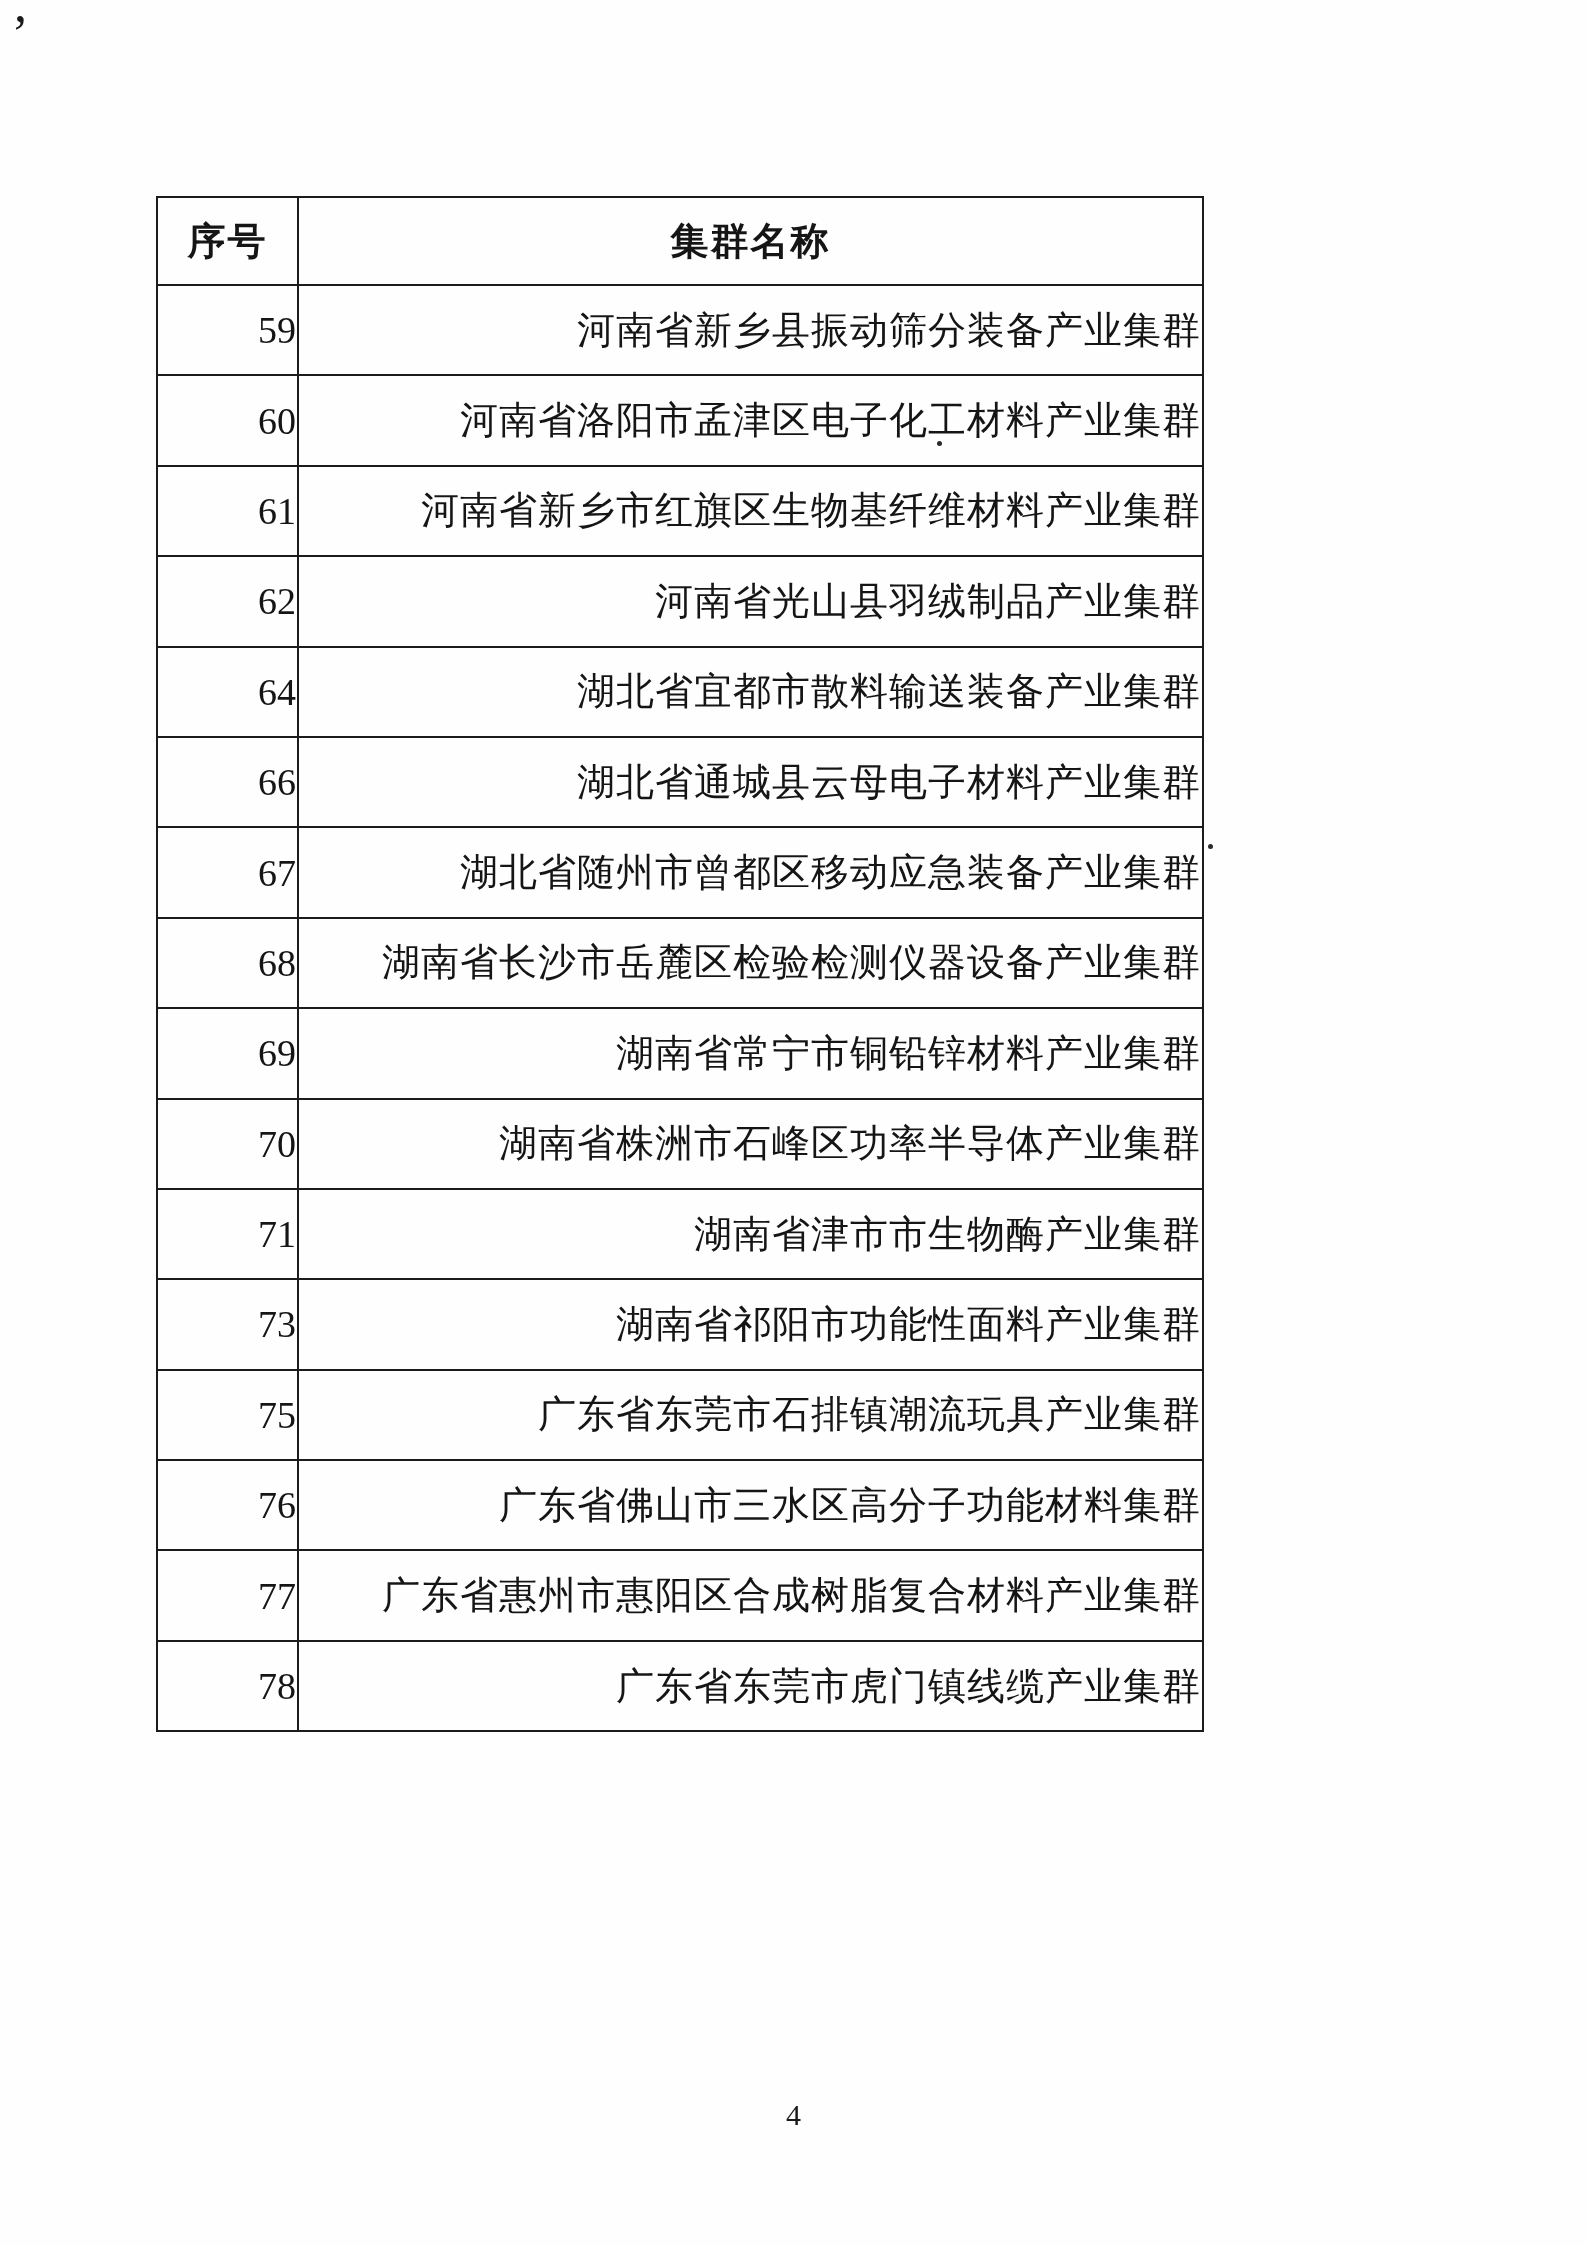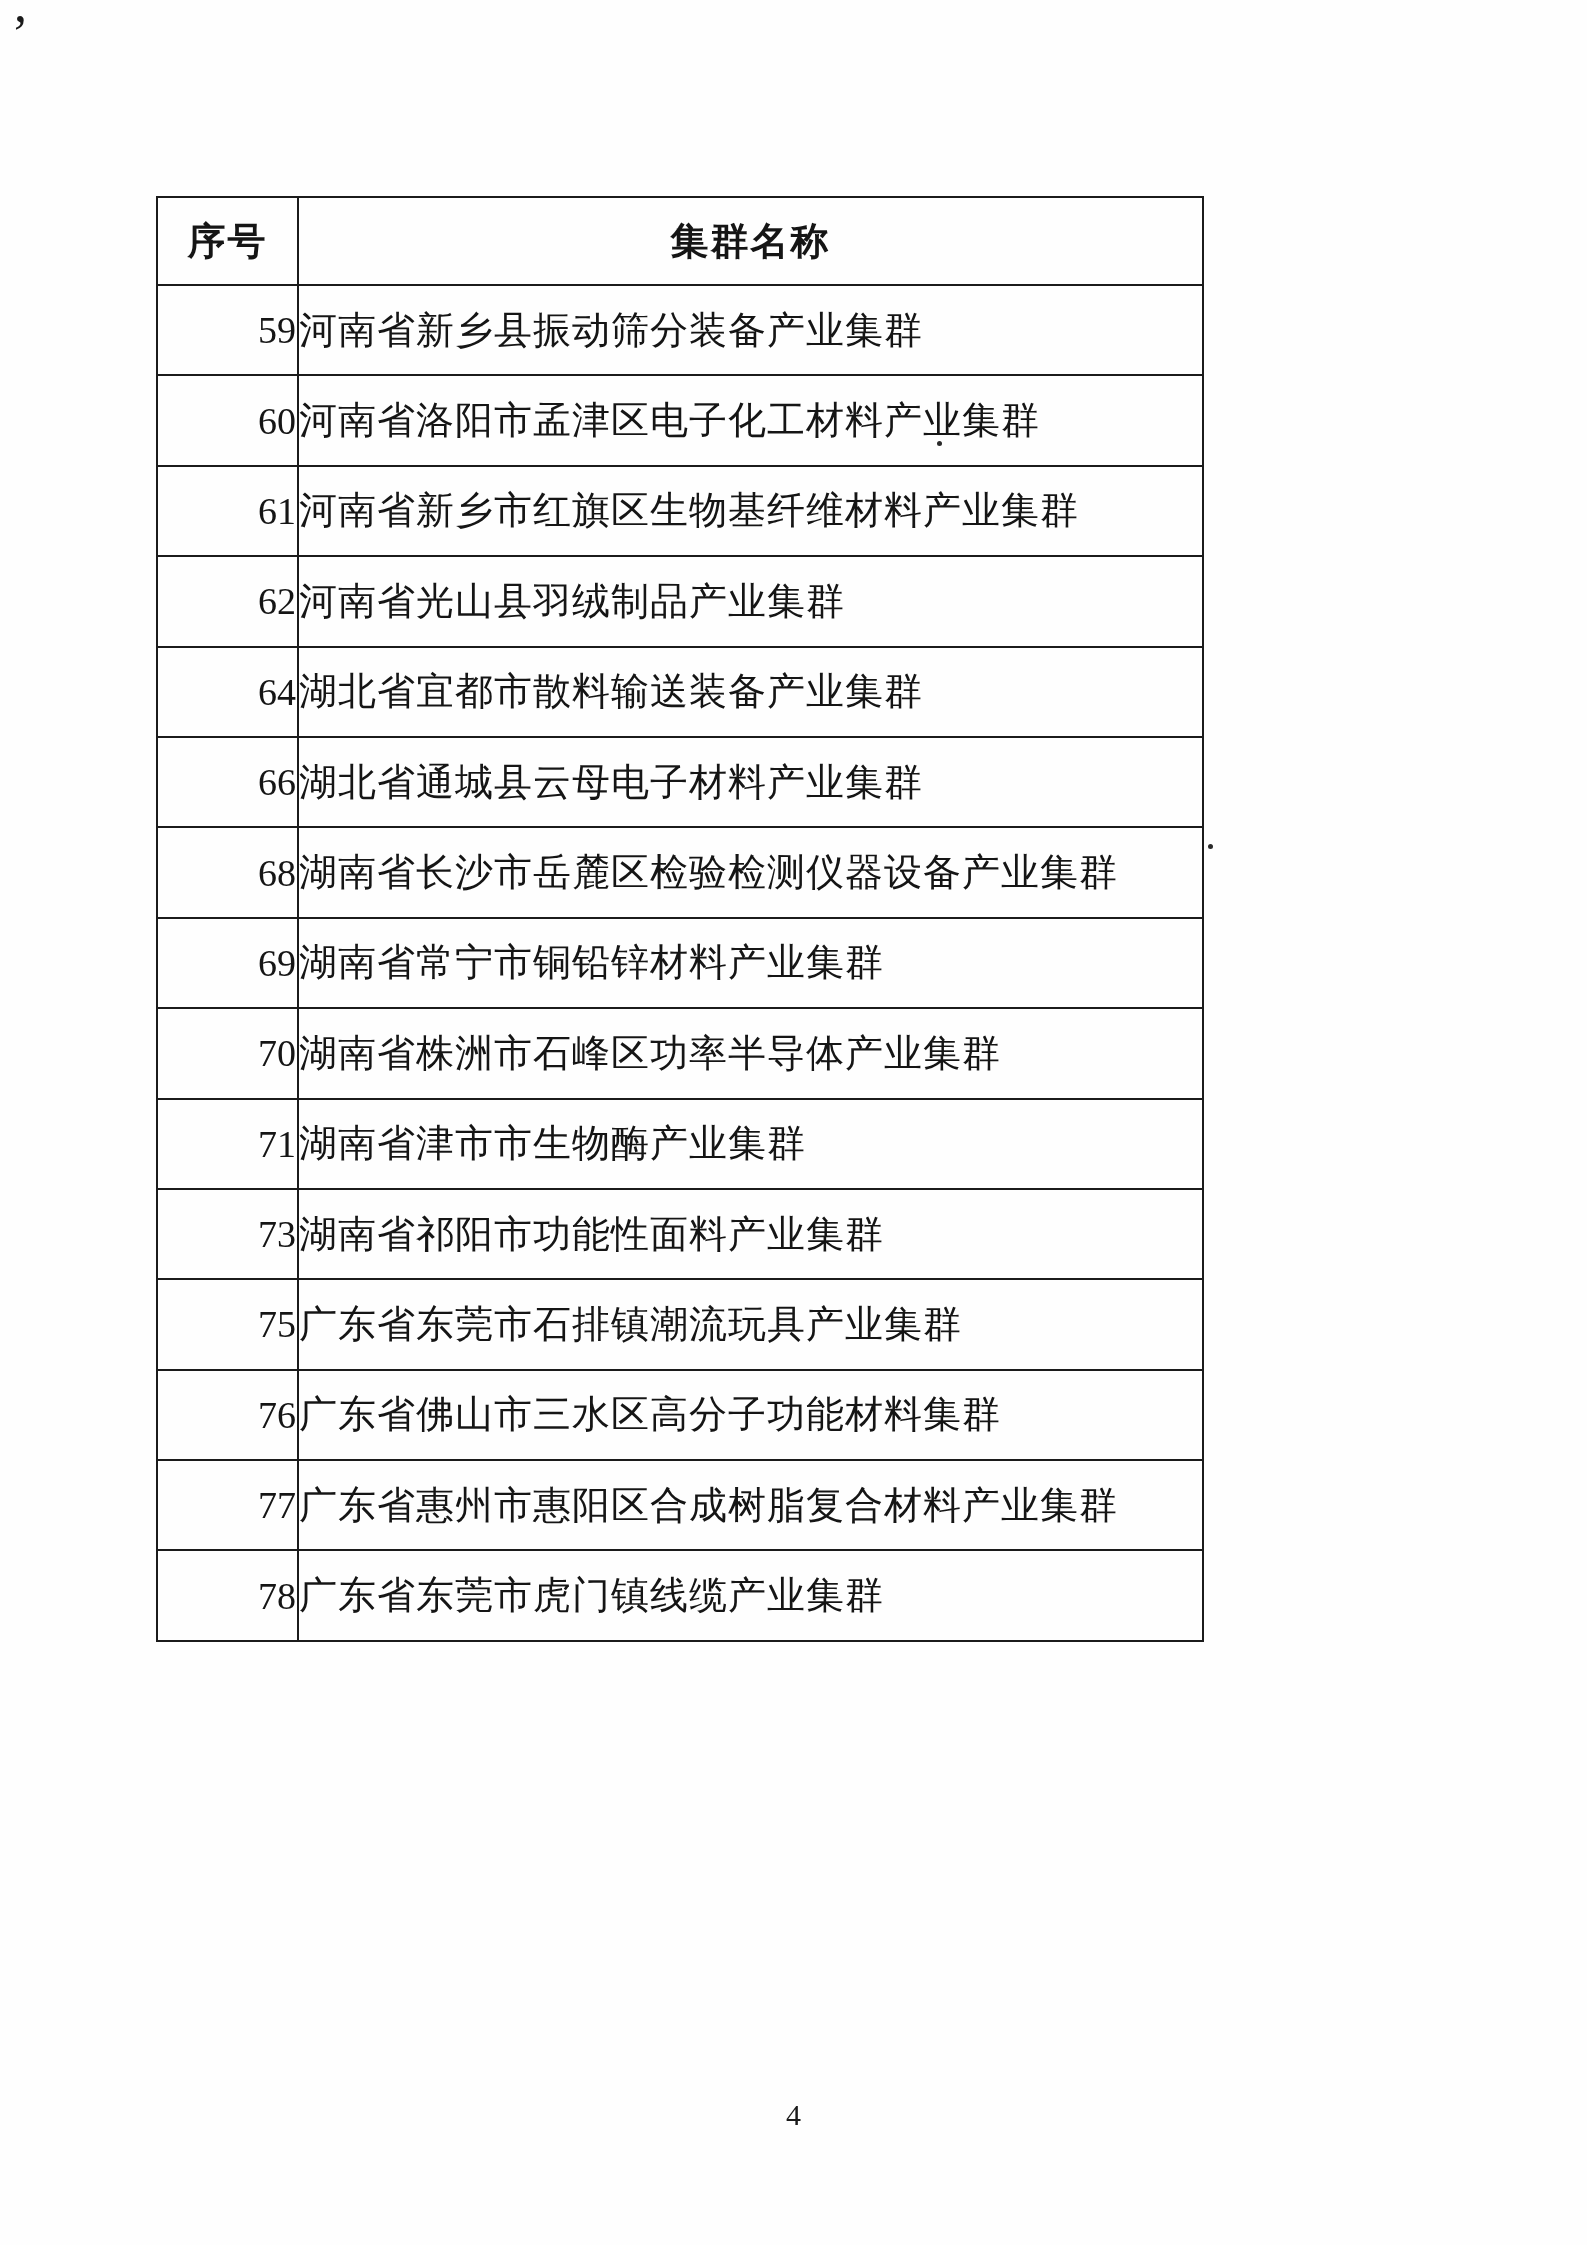--- a/index.html
+++ b/index.html
@@ -48,21 +48,21 @@
     letter-spacing: 2px;
   }
   .cluster-table tbody td {
     height: 86.4px;
   }
   .cluster-table td.col-num {
     text-align: right;
     font-family: "Liberation Serif", "DejaVu Serif", serif;
   }
   .cluster-table td.col-name {
-    text-align: left;
+    text-align: right;
     padding-left: 0;
     letter-spacing: 1px;
     margin-left: 26px;
   }
   .page-number {
     position: absolute;
     top: 2098px;
     left: 0;
     width: 100%;
     text-align: center;
@@ -116,20 +116,24 @@
         </tr>
         <tr>
           <td class="col-num">64</td>
           <td class="col-name">湖北省宜都市散料输送装备产业集群</td>
         </tr>
         <tr>
           <td class="col-num">66</td>
           <td class="col-name">湖北省通城县云母电子材料产业集群</td>
         </tr>
         <tr>
+          <td class="col-num">67</td>
+          <td class="col-name">湖北省随州市曾都区移动应急装备产业集群</td>
+        </tr>
+        <tr>
           <td class="col-num">68</td>
           <td class="col-name">湖南省长沙市岳麓区检验检测仪器设备产业集群</td>
         </tr>
         <tr>
           <td class="col-num">69</td>
           <td class="col-name">湖南省常宁市铜铅锌材料产业集群</td>
         </tr>
         <tr>
           <td class="col-num">70</td>
           <td class="col-name">湖南省株洲市石峰区功率半导体产业集群</td>

